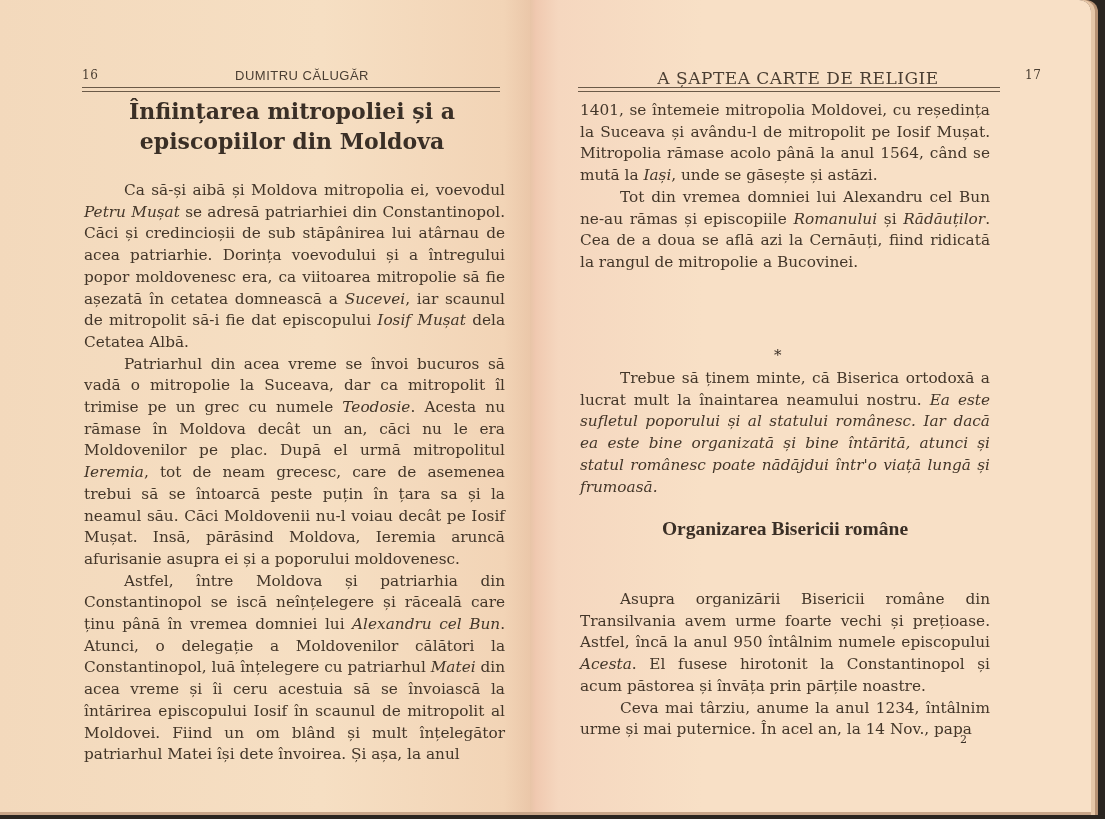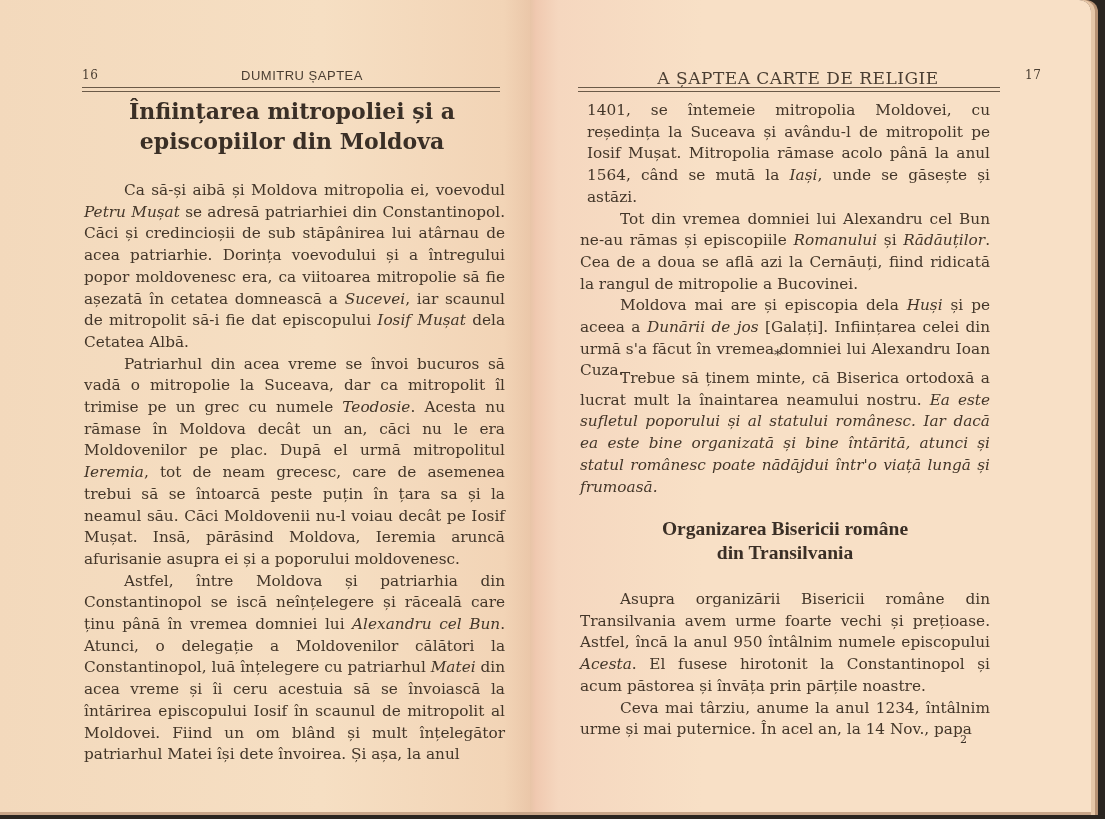--- a/index.html
+++ b/index.html
@@ -49,34 +49,34 @@
     position:absolute; text-align:center;
     font-family:"DejaVu Serif", serif; font-weight:bold;
     color:#3a2f26;
   }
   .para {
     position:absolute;
     font-size:15.3px; line-height:21.7px;
     text-align:justify; color:#433629;
   }
   .para p { margin:0; text-indent:40px; }
-  .para p.noindent { text-indent:0;margin-left:7px; }
+  .para p.noindent { text-indent:0; }
   .para i { font-style:italic; }
   .star { position:absolute; font-size:15px; color:#3a2f26; }
   .sig { position:absolute; font-size:11px; color:#3a2f26; }
 </style>
 </head>
 <body>
 
 <div class="book">
 
   <div class="page left">
     <div class="running-head" style="left:82px; width:420px;">
       <span class="pnum" style="left:0;">16</span>
-      <span class="rtitle" style="left:10px;">DUMITRU ȘAPTEA</span>
+      <span class="rtitle" style="left:10px;">DUMITRU CĂLUGĂR</span>
     </div>
     <div class="rule" style="left:82px; width:418px;"></div>
 
     <div class="title" style="left:82px; width:420px; top:96px; font-size:22px; line-height:30px;">
       <div>Înființarea mitropoliei și a</div>
       <div>episcopiilor din Moldova</div>
     </div>
 
     <div class="para" id="left-body" style="left:84px; top:180px; width:421px;">
         <p><span>Ca să-și aibă și Moldova mitropolia ei, voevodul </span><i>Petru Mușat</i><span> se adresă patriarhiei din Constantinopol. Căci și credincioșii de sub stăpânirea lui atârnau de acea patriarhie. Dorința voevodului și a întregului popor moldovenesc era, ca viitoarea mitropolie să fie așezată în cetatea domnească a </span><i>Sucevei</i><span>, iar scaunul de mitropolit să-i fie dat episcopului </span><i>Iosif Mușat</i><span> dela Cetatea Albă.</span></p>
@@ -90,32 +90,30 @@
   <div class="page right">
     <div class="running-head" style="left:44px; width:436px;">
       <span class="rtitle" style="left:0; font-family:'DejaVu Serif',serif; font-size:17px;">A ȘAPTEA CARTE DE RELIGIE</span>
       <span class="pnum" style="left:445px;">17</span>
     </div>
     <div class="rule" style="left:42px; width:422px;"></div>
 
     <div class="para" id="right-top" style="left:44px; top:100px; width:410px;">
         <p class="noindent"><span>1401, se întemeie mitropolia Moldovei, cu reședința la Suceava și avându-l de mitropolit pe Iosif Mușat. Mitropolia rămase acolo până la anul 1564, când se mută la </span><i>Iași</i><span>, unde se găsește și astăzi.</span></p>
         <p><span>Tot din vremea domniei lui Alexandru cel Bun ne-au rămas și episcopiile </span><i>Romanului</i><span> și </span><i>Rădăuților</i><span>. Cea de a doua se află azi la Cernăuți, fiind ridicată la rangul de mitropolie a Bucovinei.</span></p>
-        <p><span>Moldova mai are și episcopia dela </span><i>Huși</i><span> și pe aceea a </span><i>Dunării de jos</i><span> [Galați]. Inființarea celei din urmă s'a făcut în vremea domniei lui Alexandru Ioan Cuza.</span></p>
       </div>
 
     <div class="star" style="left:238px; top:346px;">*</div>
 
     <div class="para" id="right-mid" style="left:44px; top:368px; width:410px;">
         <p><span>Trebue să ținem minte, că Biserica ortodoxă a lucrat mult la înaintarea neamului nostru. </span><i>Ea este sufletul poporului și al statului românesc. Iar dacă ea este bine organizată și bine întărită, atunci și statul românesc poate nădăjdui într'o viață lungă și frumoasă.</i></p>
       </div>
 
     <div class="title" style="left:44px; width:410px; top:517px; font-size:19.5px; line-height:24px;font-family:Liberation Serif, serif;">
       <div>Organizarea Bisericii române</div>
-      <div>din Transilvania</div>
     </div>
 
     <div class="para" id="right-bottom" style="left:44px; top:589px; width:410px;">
         <p><span>Asupra organizării Bisericii române din Transilvania avem urme foarte vechi și prețioase. Astfel, încă la anul 950 întâlnim numele episcopului </span><i>Acesta</i><span>. El fusese hirotonit la Constantinopol și acum păstorea și învăța prin părțile noastre.</span></p>
         <p><span>Ceva mai târziu, anume la anul 1234, întâlnim urme și mai puternice. În acel an, la 14 Nov., papa</span></p>
       </div>
 
     <div class="sig" style="left:424px; top:733px;">2</div>
   </div>
 </div>

